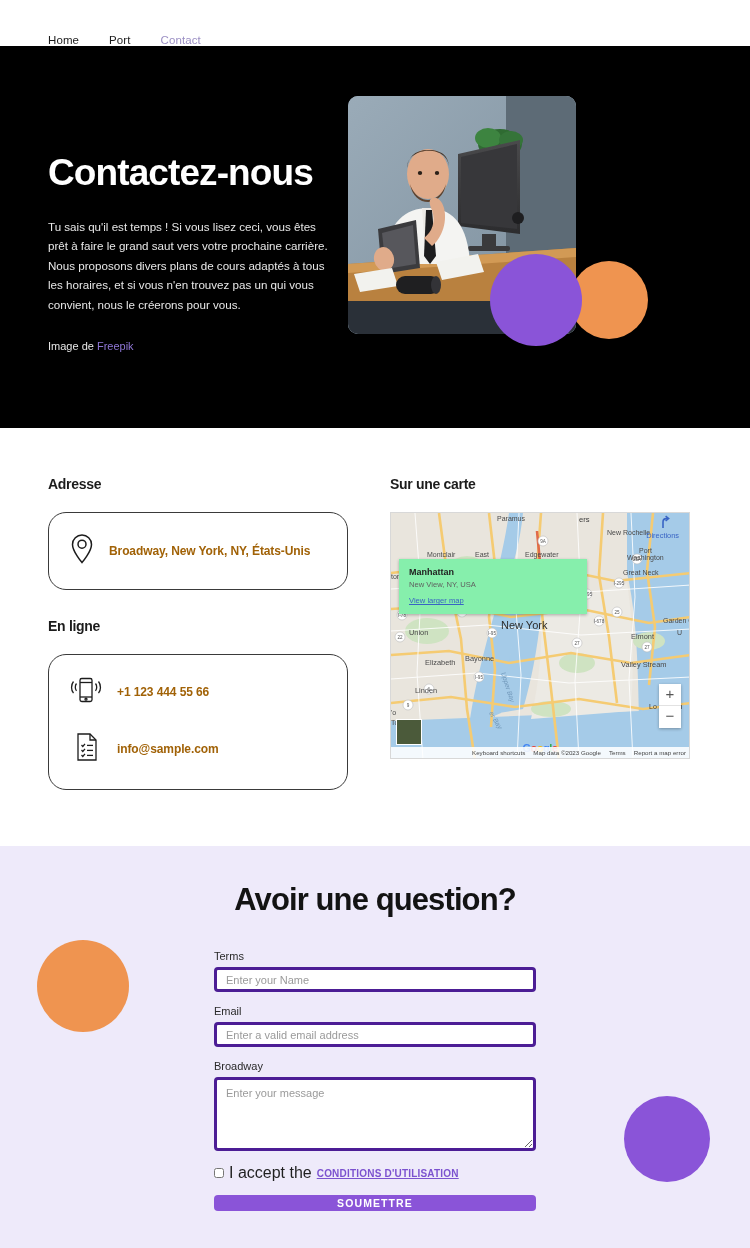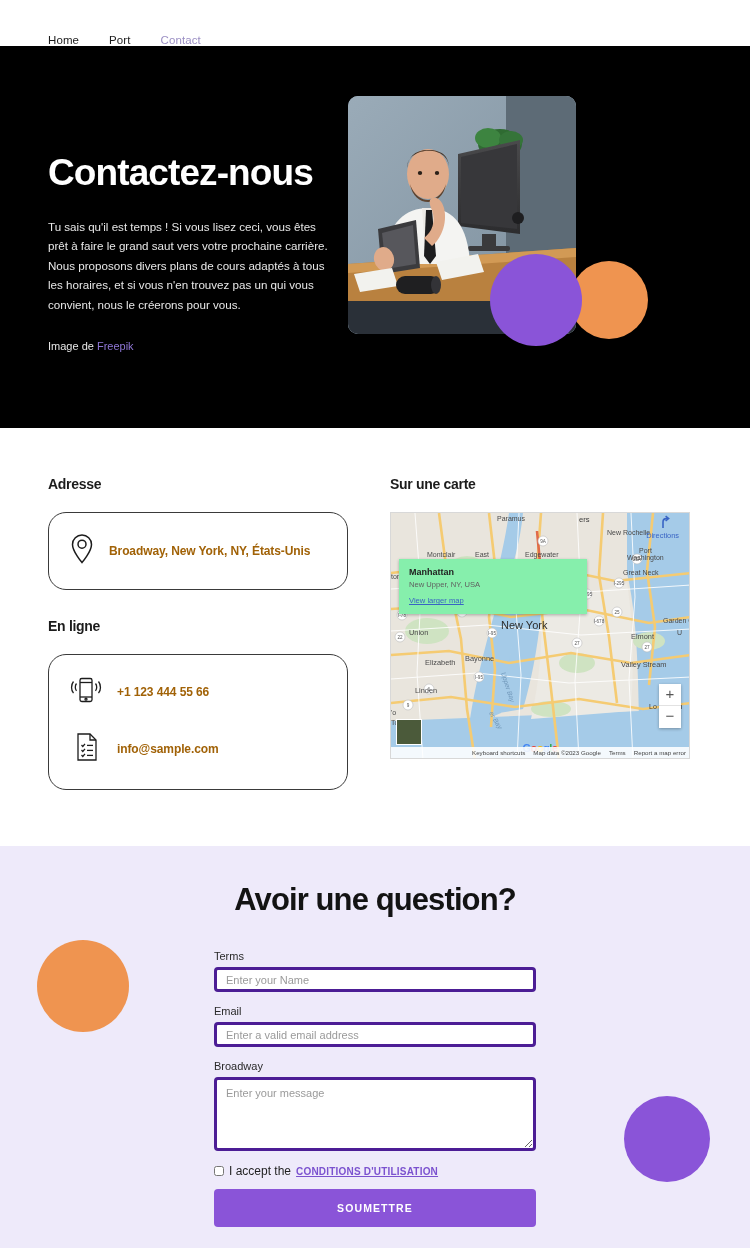--- a/index.html
+++ b/index.html
@@ -218,25 +218,25 @@
     font-size: 11px;
     color: #333;
     padding: 7px 9px;
     outline: none;
   }
   .finput { height: 25px; margin-bottom: 13px; }
   .ftext { height: 74px; resize: vertical; margin-bottom: 9px; }
   .finput::placeholder, .ftext::placeholder { color: #9a9a9a; }
   .accept { display: flex; align-items: center; gap: 5px; margin-bottom: 11px; }
   .accept input { width: 10px; height: 10px; margin: 0; }
-  .accept .a1 { font-size: 12px; color: #1f1f1f; }
+  .accept .a1 { font-size: 16px; color: #1f1f1f; }
   .accept .a2 { font-size: 10px; color: #7b52cf; font-weight: 700; letter-spacing: 0.2px; }
   .submit {
     width: 100%;
-    height: 38px;
+    height: 16px;
     background: #8a54d8;
     border: none;
     border-radius: 4px;
     color: #fff;
     font-size: 10.5px;
     font-weight: 700;
     letter-spacing: 1.1px;
     font-family: "Liberation Sans", sans-serif;
     cursor: pointer;
   }
@@ -491,21 +491,21 @@
             <text x="0" y="212" font-size="7">To</text>
             <g fill="#6f96b8" font-size="6.6" font-style="italic">
               <text x="110" y="160" transform="rotate(72 110 160)">Upper Bay</text>
               <text x="98" y="200" transform="rotate(60 98 200)">er Bay</text>
             </g>
           </g>
         </svg>
 
         <div class="map-info">
           <div class="t">Manhattan</div>
-          <div class="s">New Upper, NY, USA</div>
+          <div class="s">New View, NY, USA</div>
           <a class="l" href="#">View larger map</a>
         </div>
 
         <div class="map-dir">
           <svg width="16" height="14" viewBox="0 0 16 14" fill="none" stroke="#3964c4" stroke-width="1.6">
             <path d="M8 13V7c0-2 1.5-3.4 3.4-3.4h1.6"></path>
             <path d="M10.6 1.2L13.6 3.6 10.6 6"></path>
           </svg>
           <div>Directions</div>
         </div>

